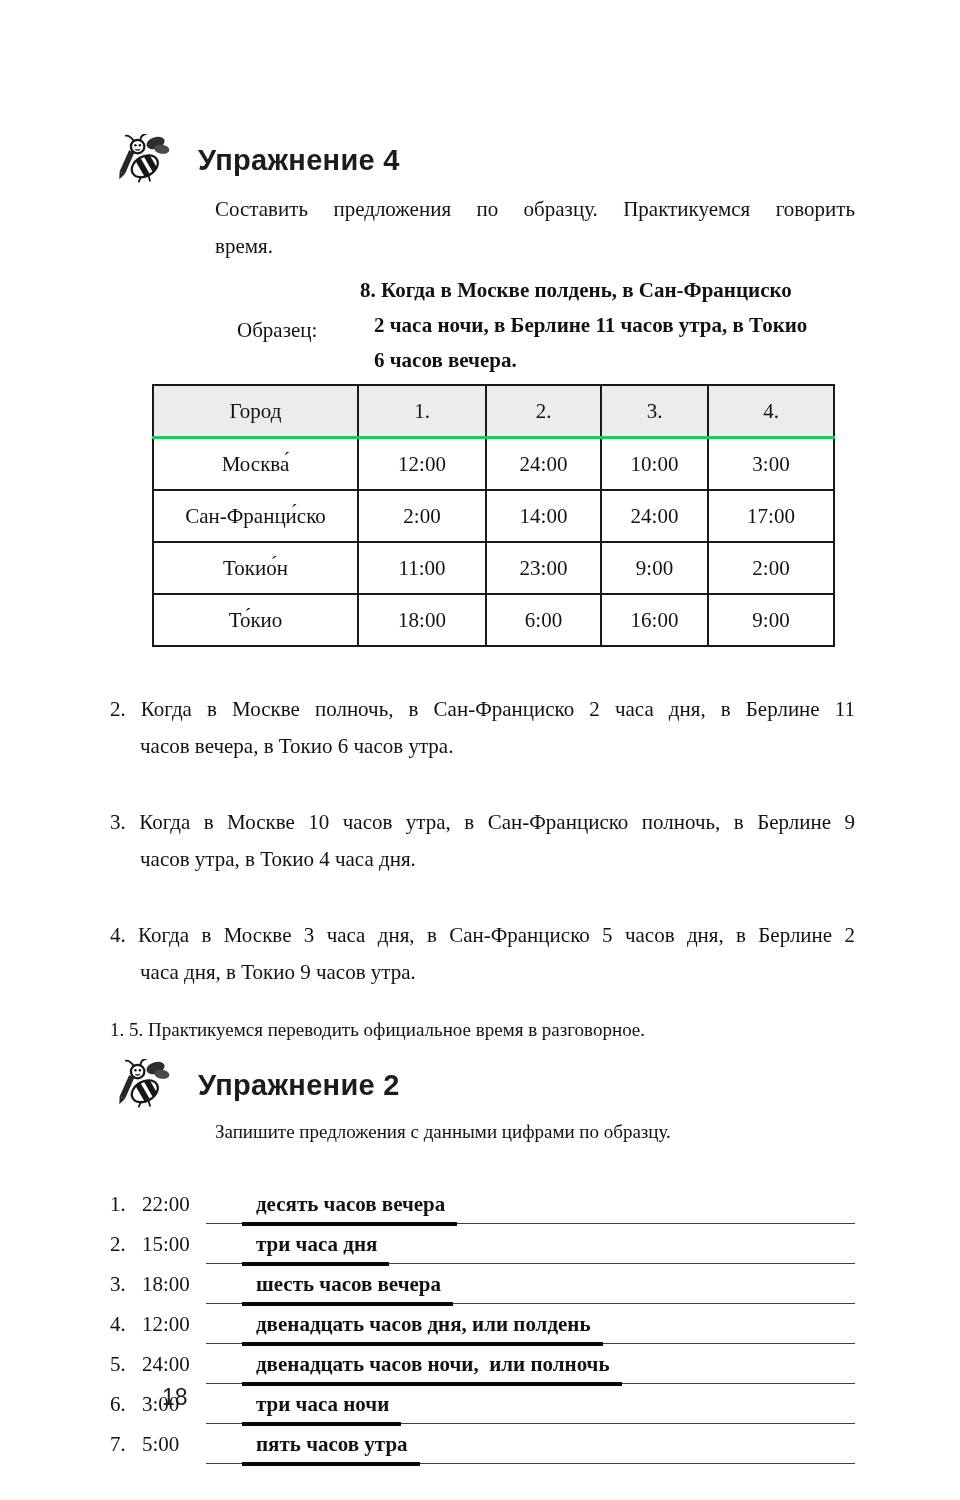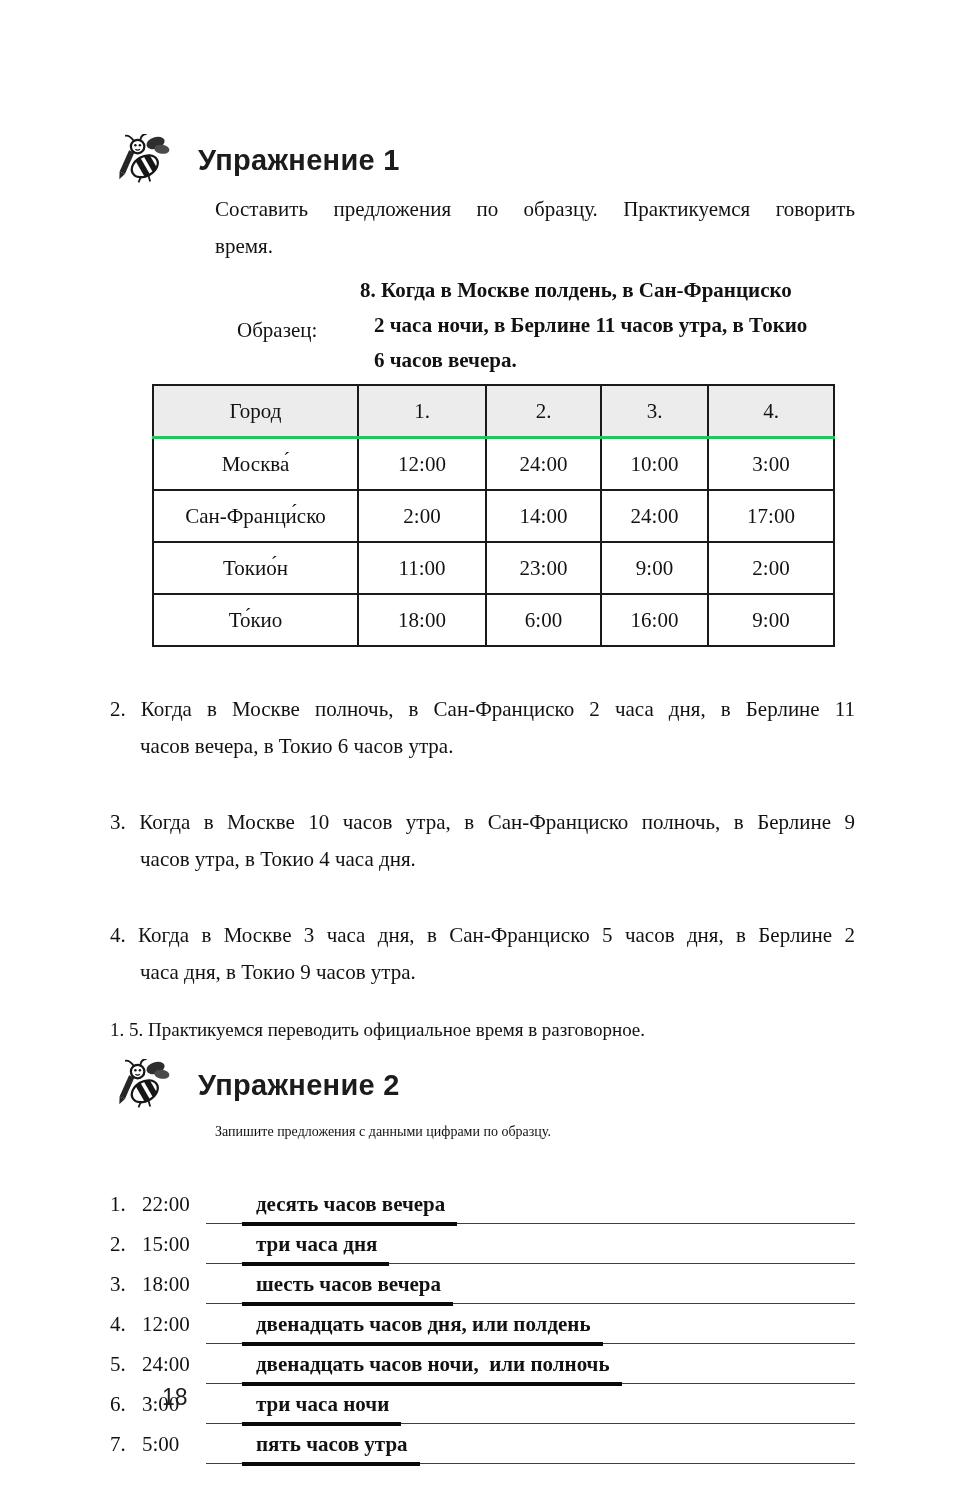--- a/index.html
+++ b/index.html
@@ -44,21 +44,21 @@
   .time-table thead th { border-bottom:3px solid #22c55e; }
 
   
   .items { margin-top:44px; }
   .n-item { padding-left:30px; font-size:21px; line-height:37px; margin-bottom:2px; }
   .n-item + .n-item { margin-top:39px; }
   .n-item .l1 { margin-left:-30px; text-align:justify; text-align-last:justify; }
   .note { font-size:19px; line-height:37px; margin-top:20px; }
 
   .ex-header.second { margin-top:12px; }
-  .intro2 { margin:4px 0 0 105px; font-size:14px; line-height:36px; }
+  .intro2 { margin:4px 0 0 105px; font-size:19px; line-height:36px; }
 
   
   .ex2-list { margin-top:34px; }
   .fill-row { display:flex; align-items:flex-end; height:40px; font-size:21px; }
   .fill-row .num  { width:32px; flex:none; padding-bottom:7px; }
   .fill-row .time { width:64px; flex:none; padding-bottom:7px; }
   .fill-row .blank {
     flex:1; height:100%;
     display:flex; align-items:flex-end;
     border-bottom:1.5px solid #3f3f3f;
@@ -106,21 +106,21 @@
           </g>
           <path d="M22 8 Q17 1 12 2" fill="none" stroke="#161616" stroke-width="2"></path>
           <path d="M29 7 Q30 0 36 0" fill="none" stroke="#161616" stroke-width="2"></path>
           <circle cx="26" cy="14" r="7.5" fill="#fdfdfd" stroke="#161616" stroke-width="2.5"></circle>
           <circle cx="23.5" cy="12.5" r="1.4" fill="#161616"></circle>
           <circle cx="28.5" cy="12.5" r="1.4" fill="#161616"></circle>
           <path d="M23.5 17 Q26 19 28.5 17" fill="none" stroke="#161616" stroke-width="1.3"></path>
           <path d="M30 47 l-3 7 M38 46 l2 7" stroke="#161616" stroke-width="2" fill="none"></path>
         </svg>
       </div>
-      <div class="ex-title">Упражнение 1</div>
+      <div class="ex-title">Упражнение 4</div>
     </div>
 
     <div class="intro">
       <div class="jline">Составить  предложения  по  образцу.  Практикуемся  говорить</div>
       <div>время.</div>
     </div>
 
     <div class="sample">
       <div class="sample-label">Образец:</div>
       <div class="sample-lines">

